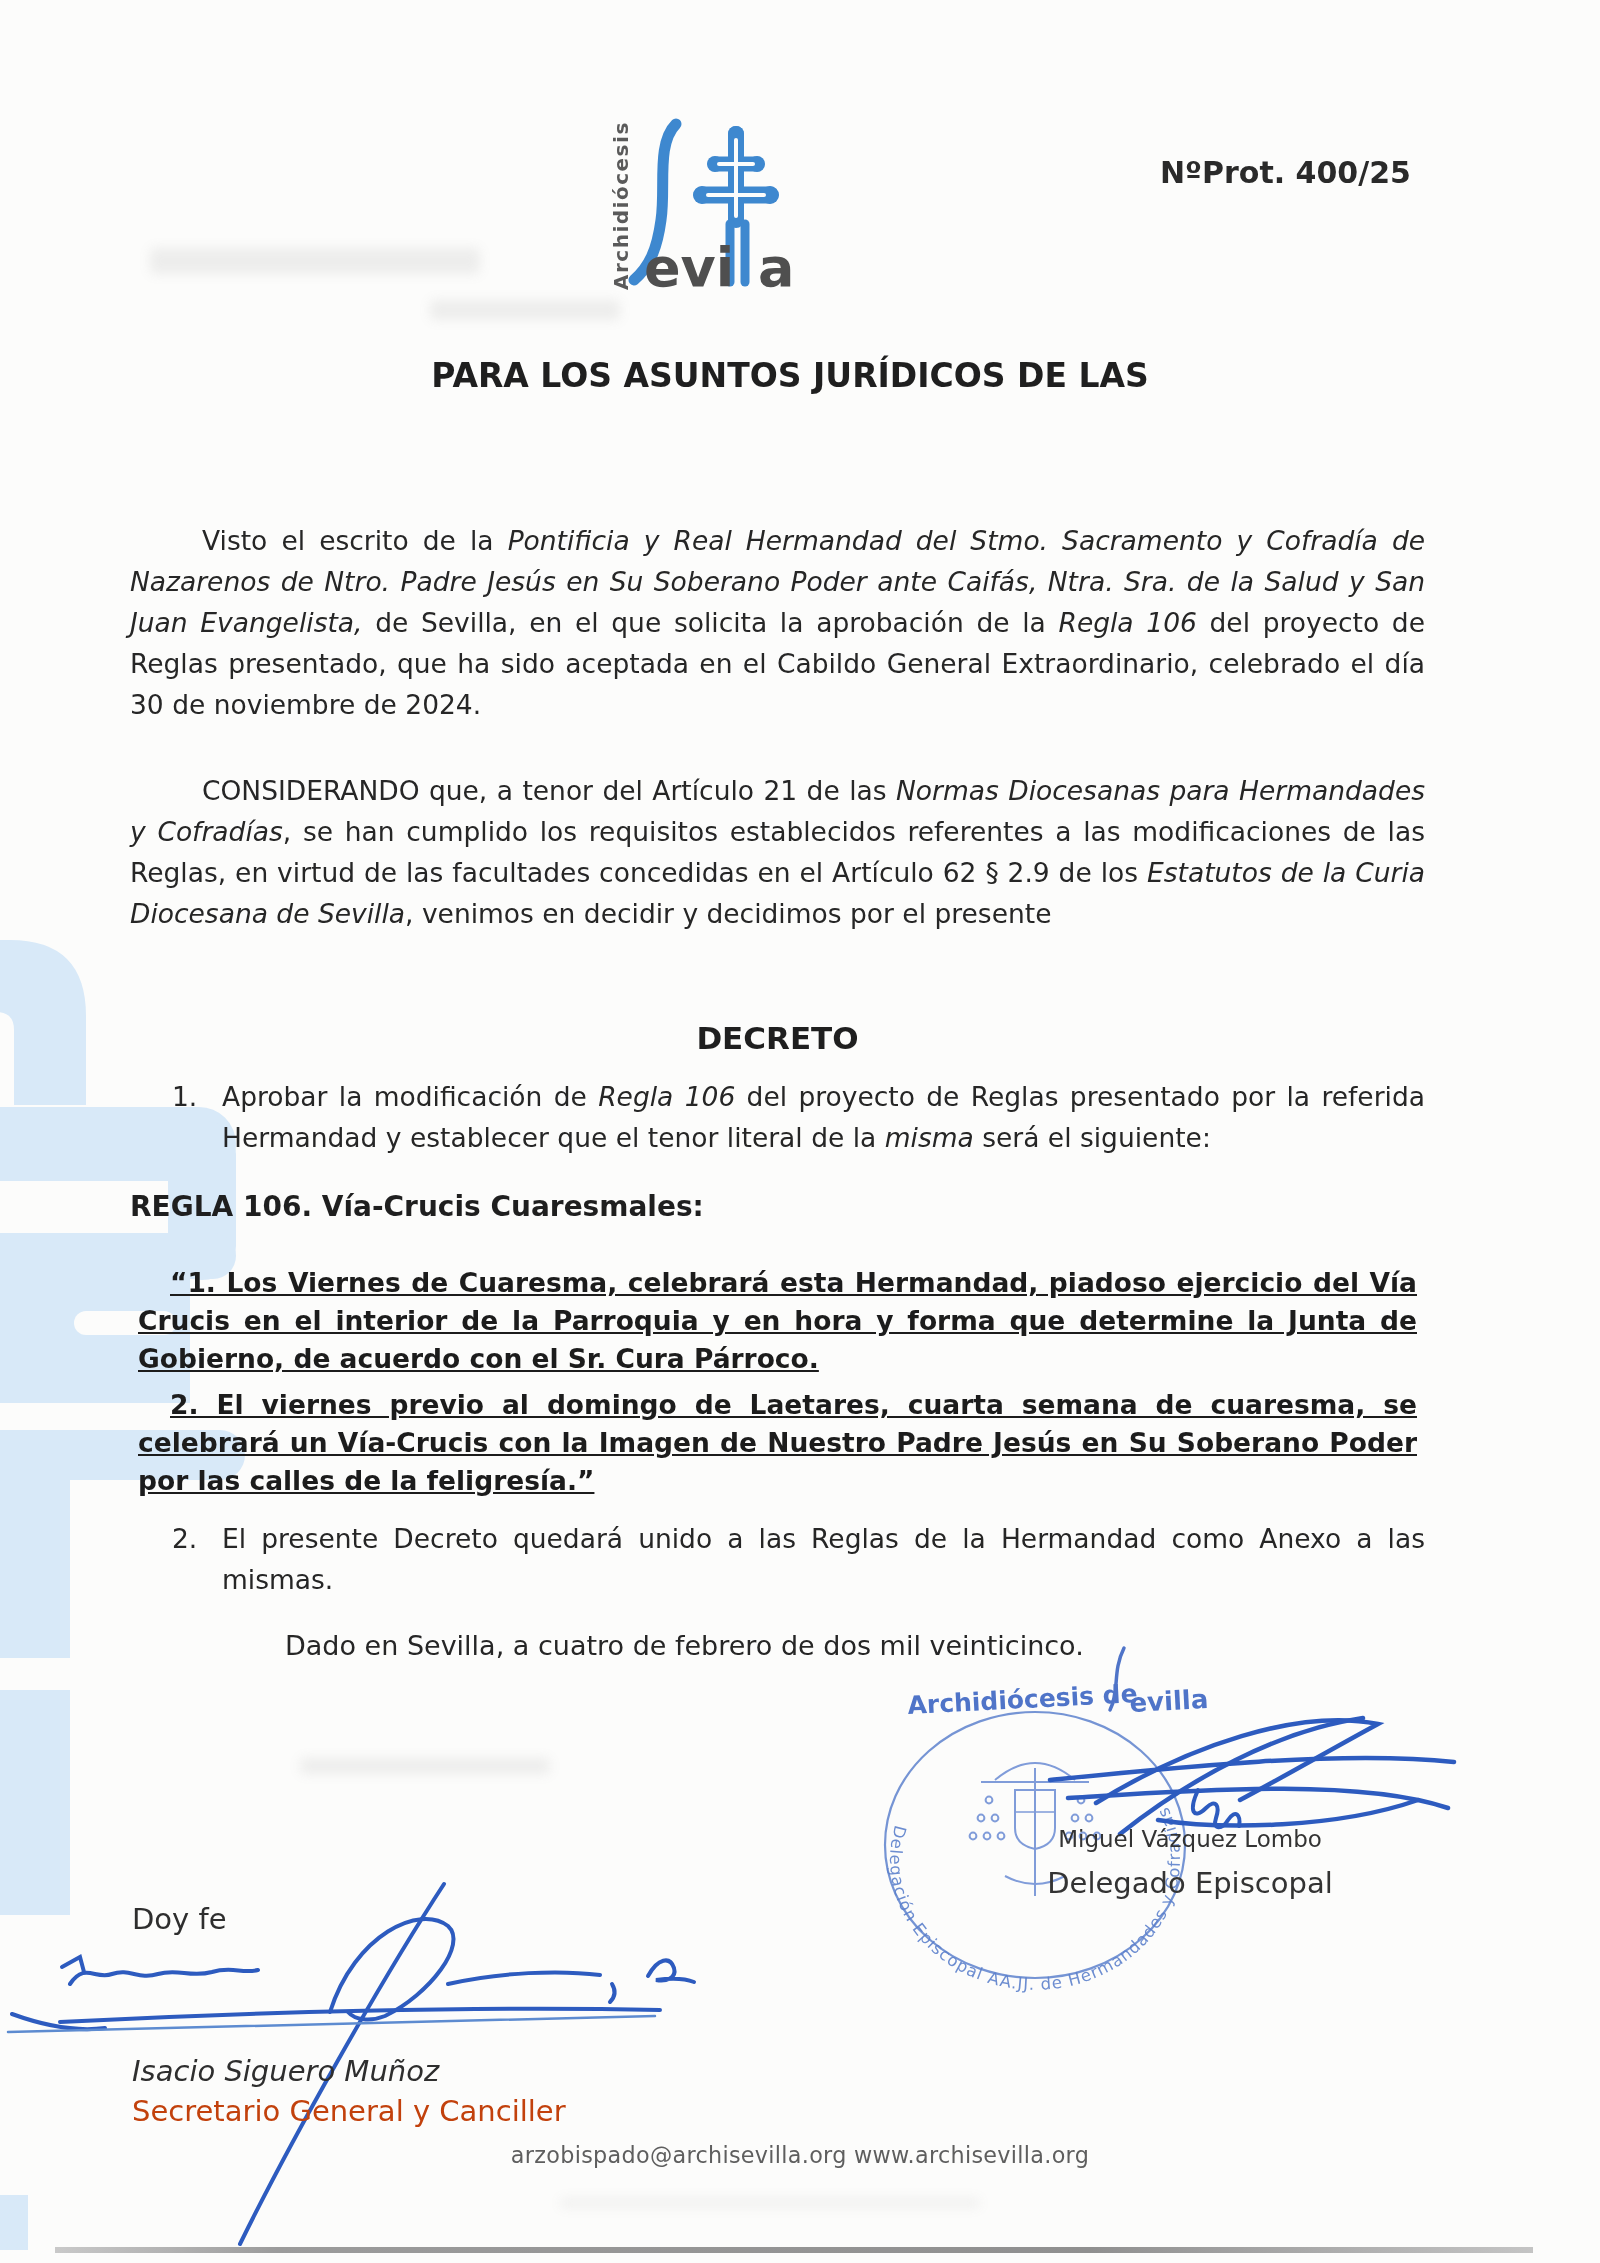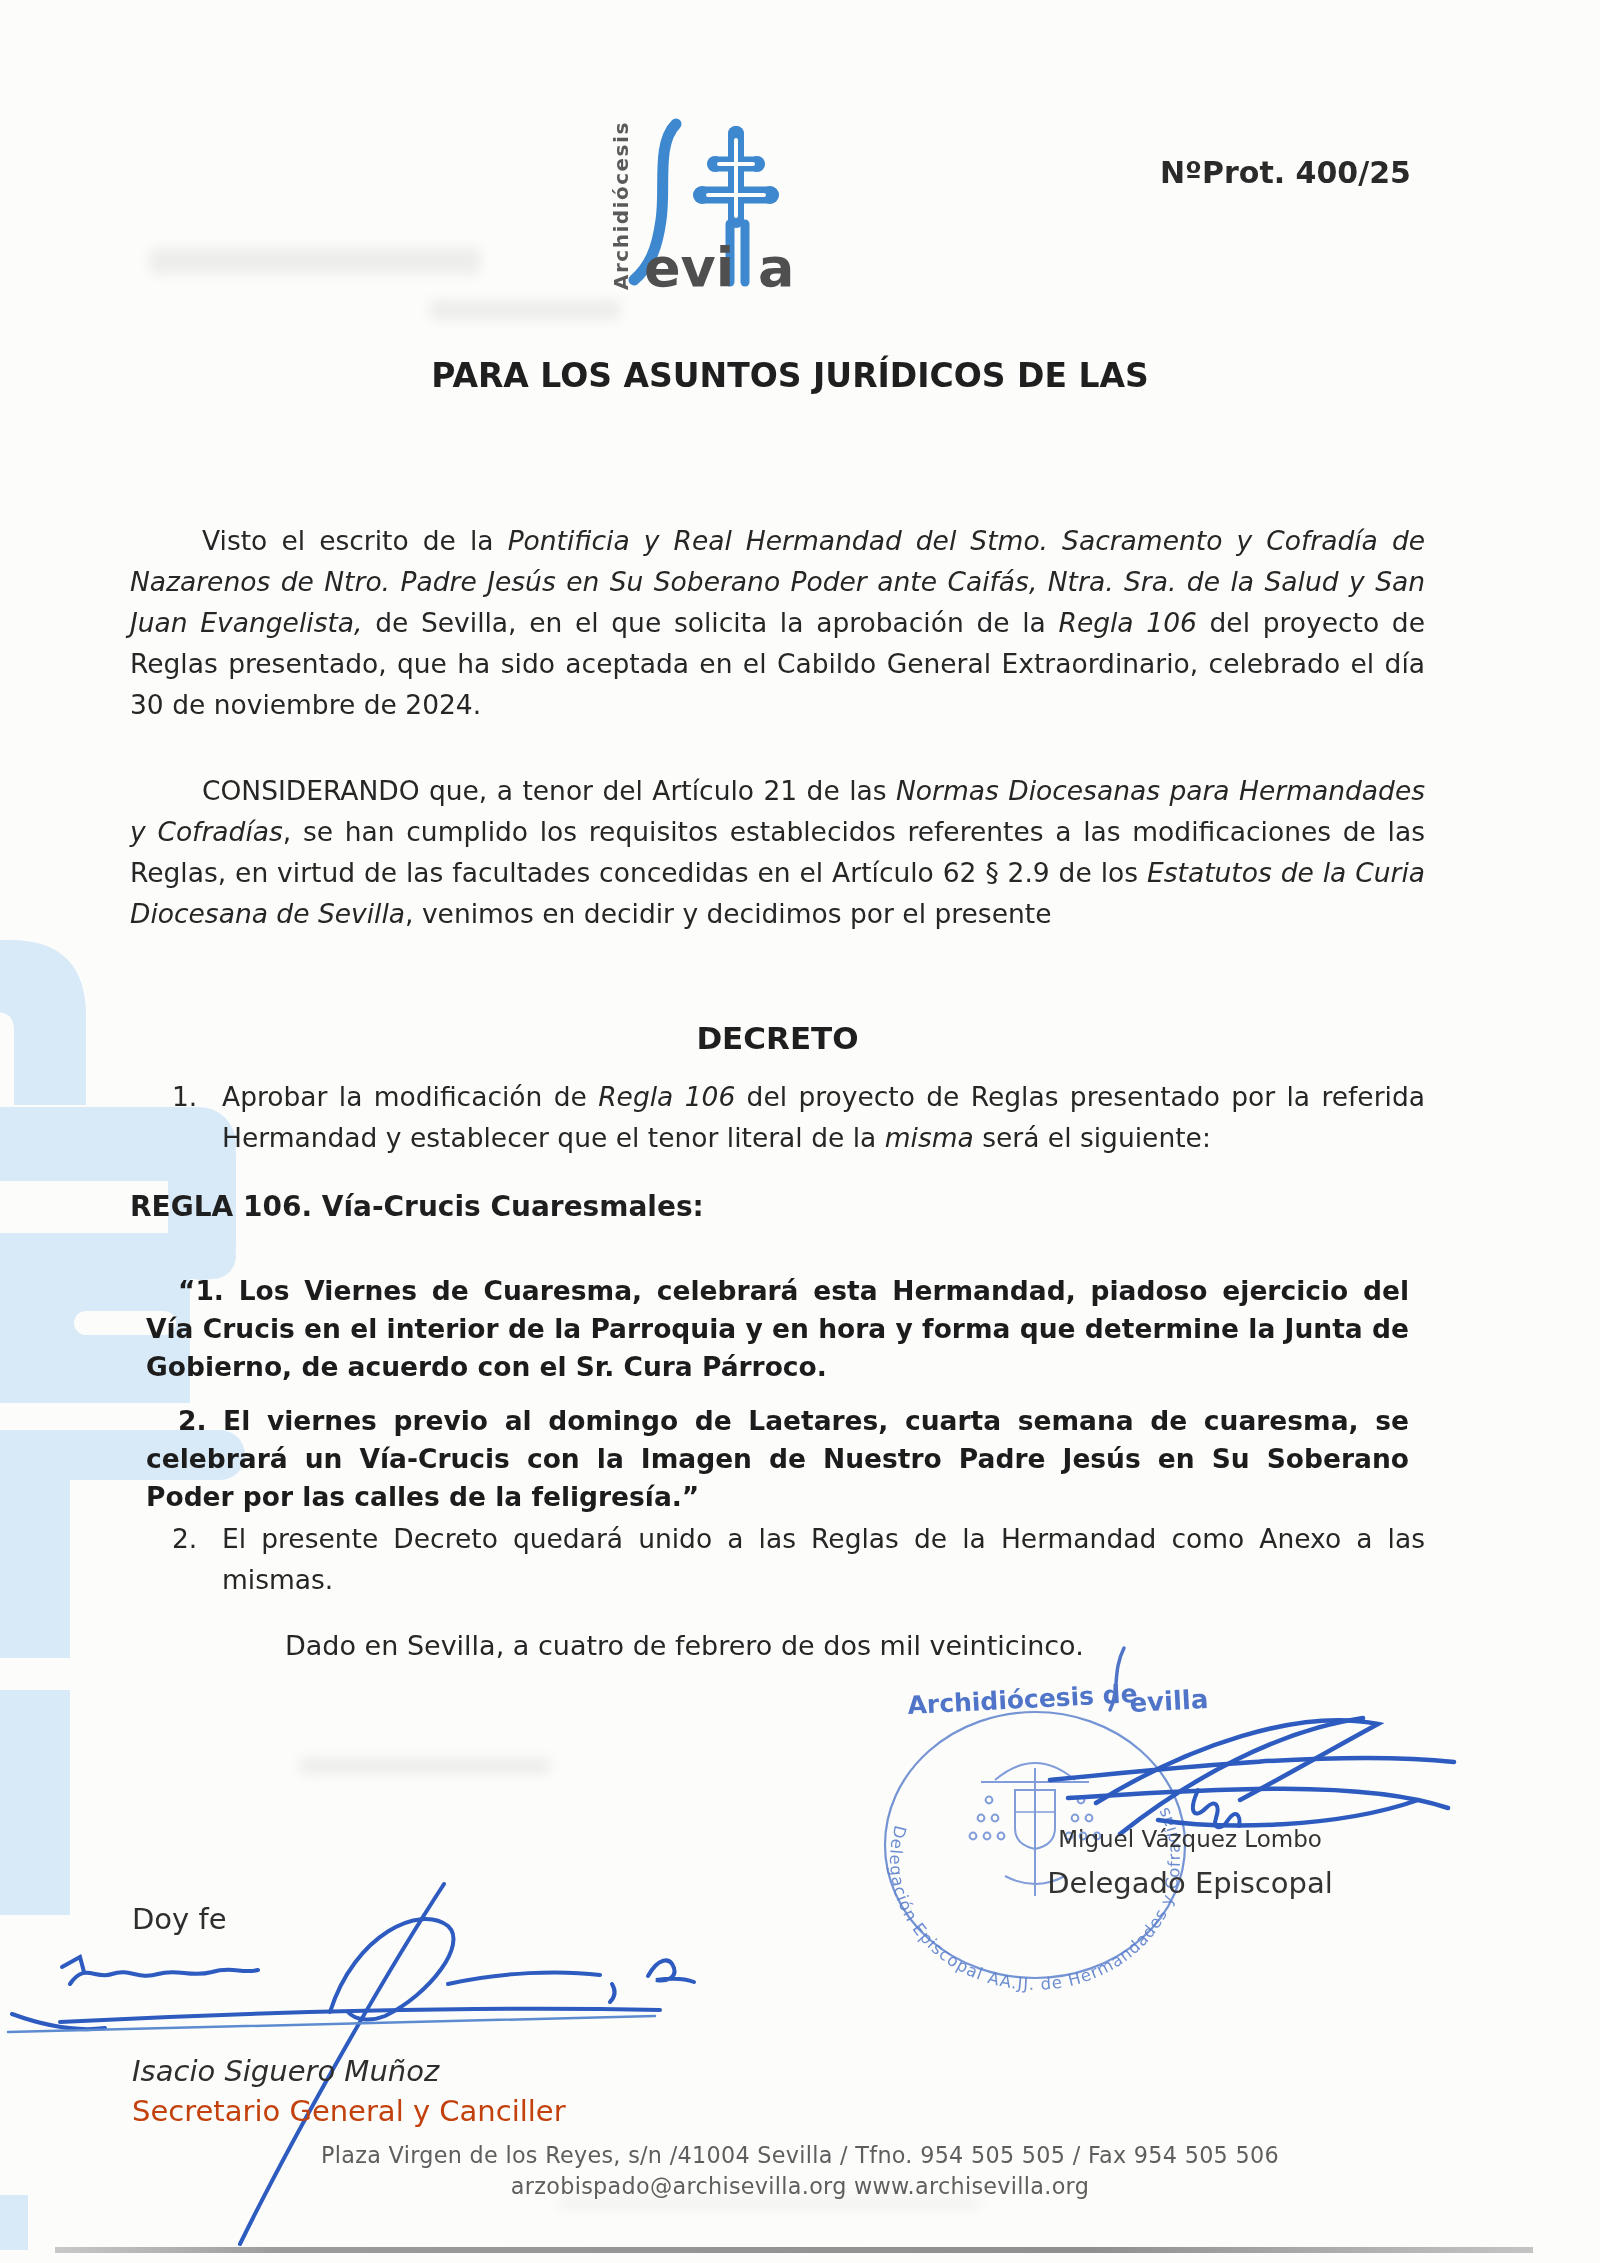--- a/index.html
+++ b/index.html
@@ -22,21 +22,21 @@
   .decreto{left:130px;top:1000px;width:1295px;text-align:center;
            font-size:31px;font-weight:bold;color:#1f1f1f;margin-top:20px;}
   .list-row{left:130px;width:1295px;display:flex;font-size:26.5px;line-height:41px;}
   .li1{top:1076px;}
   .li2{top:1518px;}
   .list-num{width:50px;flex:0 0 50px;padding-left:42px;box-sizing:content-box;}
   .list-body{flex:1;text-align:justify;}
   .regla{left:130px;top:1190px;font-size:28px;font-weight:bold;color:#1f1f1f;}
   .quote{left:130px;top:1256px;width:1295px;font-size:26.5px;font-weight:bold;
          line-height:38px;text-align:justify;color:#1c1c1c;}
-  .quote p{margin:16px;text-indent:32px;}
+  .quote p{margin:8px;text-indent:32px;text-decoration:underline;}
   .dado{left:285px;top:1630px;font-size:27px;}
   .signer1-name{left:1020px;top:1826px;width:340px;text-align:center;font-size:23px;color:#333;}
   .signer1-role{left:1020px;top:1866px;width:340px;text-align:center;font-size:29px;color:#333;}
   .doyfe{left:132px;top:1902px;font-size:29px;color:#2e2e2e;}
   .signer2-name{left:132px;top:2054px;font-size:29px;color:#2e2e2e;font-style:italic;}
   .signer2-role{left:132px;top:2094px;font-size:29px;color:#c2410c;}
   .footer{left:0;top:2140px;width:1600px;text-align:center;font-size:22.3px;
           line-height:31px;color:#5e5e5e;letter-spacing:.3px;}
   .scan-line{left:55px;top:2247px;width:1478px;height:6px;
              background:linear-gradient(90deg,#c9c9c9,#9b9b9b 15%,#8f8f8f 70%,#c4c4c4);}
@@ -197,19 +197,18 @@
       <path d="M 12 152 C 45 164 75 170 105 166"></path>
       <path d="M 240 382 C 290 280 380 120 444 22"></path>
     </g>
     <path d="M 8 170 L 655 154" stroke="#5d8bd0" stroke-width="2.5" fill="none" stroke-linecap="round"></path>
   </svg>
 
   <div class="abs signer2-name">Isacio Siguero Muñoz</div>
   <div class="abs signer2-role">Secretario General y Canciller</div>
 
   <div class="abs footer">
-    <div>Plaza Virgen de los Reyes, s/n /41004 Sevilla / Tfno. 954 505 505 / Fax 954 505 506</div>
     <div>arzobispado@archisevilla.org www.archisevilla.org</div>
   </div>
 
   <div class="abs scan-line"></div>
 
 </div>
 
 </body></html>

